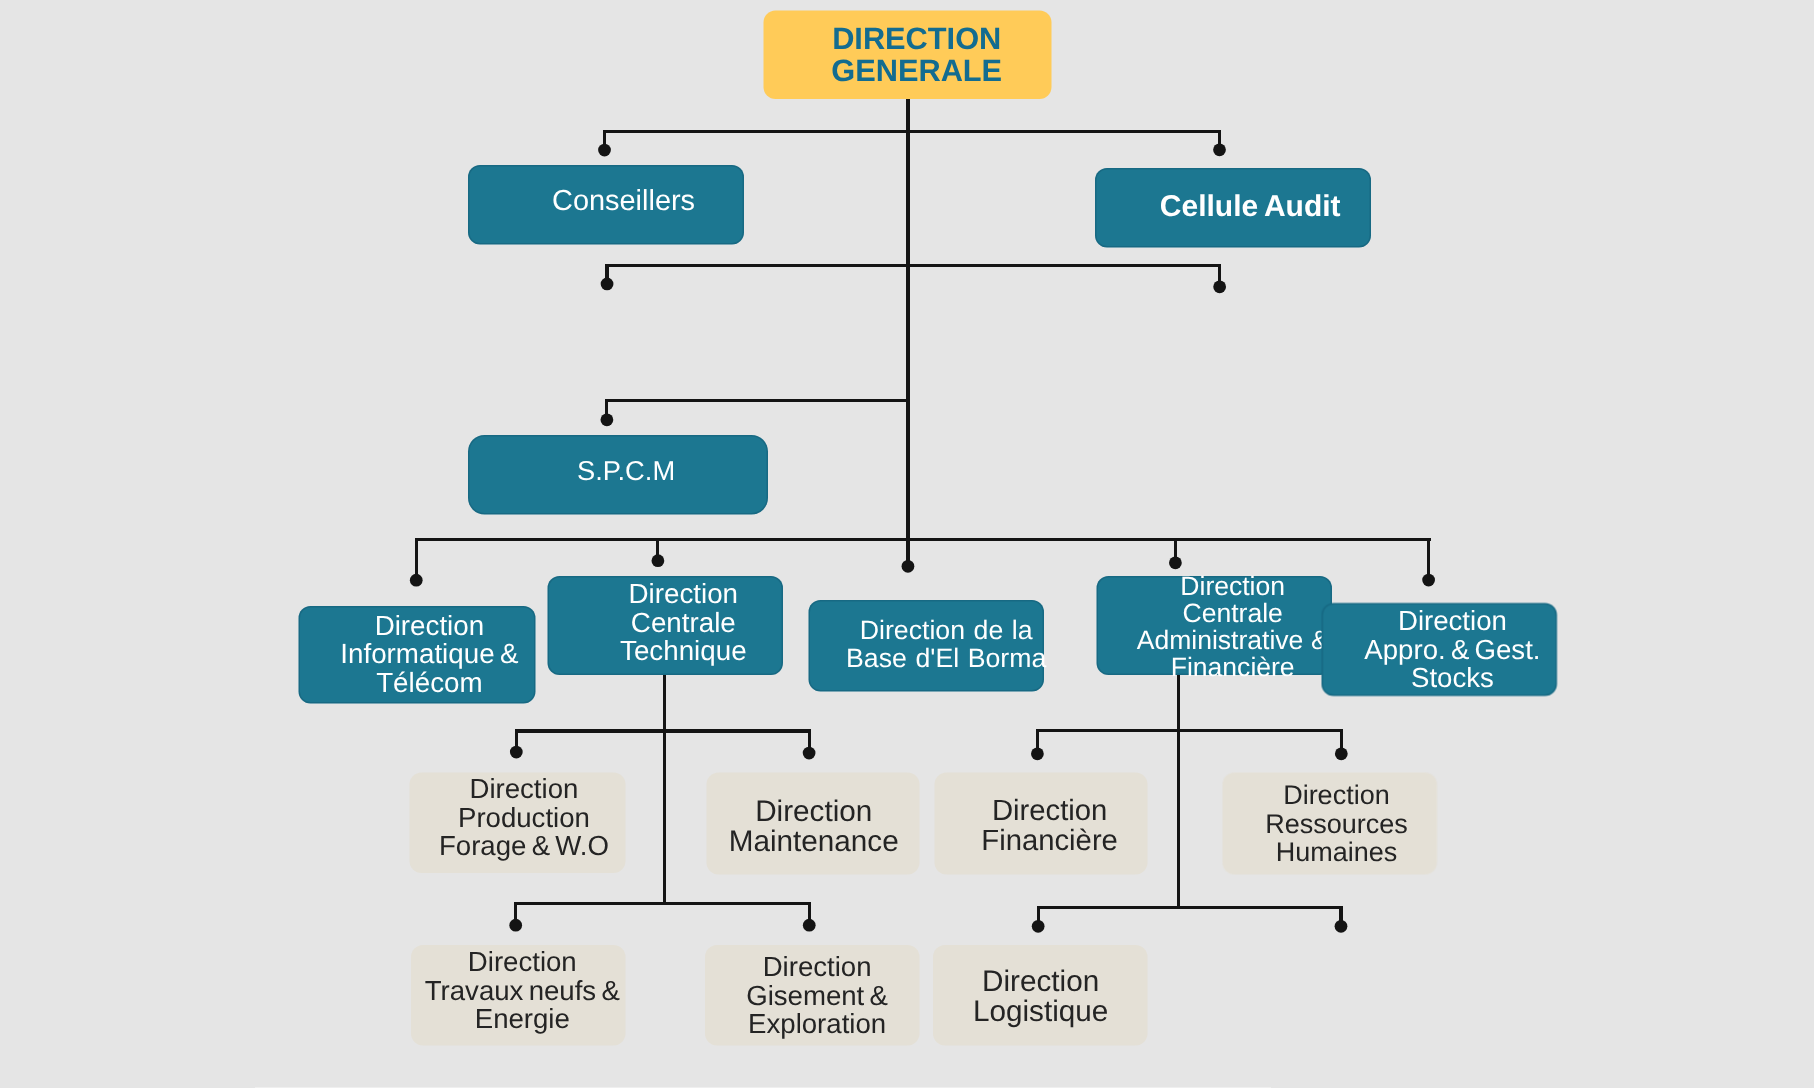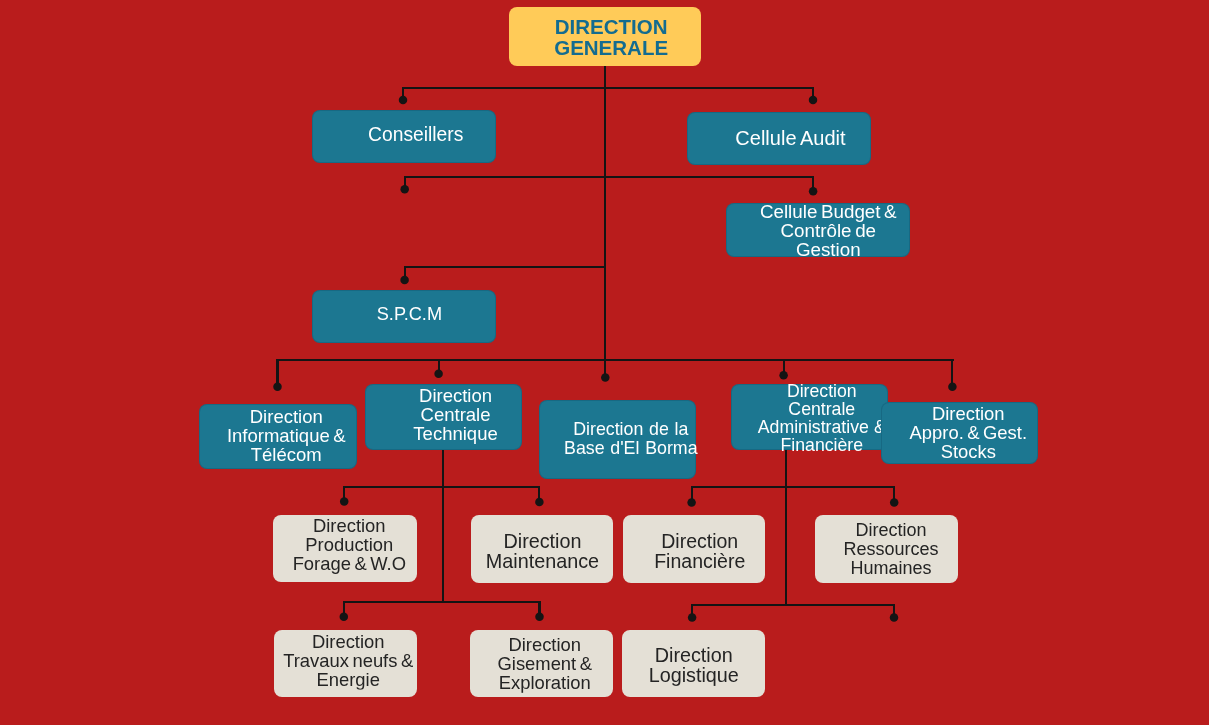--- a/index.html
+++ b/index.html
@@ -9,21 +9,21 @@
   .node{position:absolute;box-sizing:border-box;display:flex;align-items:center;justify-content:center;text-align:center;border-radius:8px;}
   .node .lbl{display:block;width:100%;white-space:pre-line;-webkit-font-smoothing:antialiased;will-change:transform;}
   .n-root{background:#FFCB58;color:#136C90;font-weight:bold;}
   .n-teal{background:#1C7791;color:#FFFFFF;box-shadow:inset 0 0 0 1px rgba(0,40,60,0.16);padding-left:22px;}
   .n-beige{background:#E4E0D6;color:#242424;}
   svg#wires{position:absolute;left:0;top:0;width:1209px;height:725px;}
 </style>
 </head>
 <body>
 
-<div id="stage" style="background: #b91c1c;">
+<div id="stage" style="background: #e5e5e5;">
   <svg id="wires" viewBox="0 0 1209 725">
       <line x1="401.95" y1="87.6" x2="814.05" y2="87.6" stroke="#141414" stroke-width="2.1" shape-rendering="crispEdges"></line>
       <line x1="403.65" y1="176.8" x2="814.15" y2="176.8" stroke="#141414" stroke-width="2.1" shape-rendering="crispEdges"></line>
       <line x1="403.55" y1="266.9" x2="606.3499999999999" y2="266.9" stroke="#141414" stroke-width="2.1" shape-rendering="crispEdges"></line>
       <line x1="276.45" y1="359.8" x2="954.05" y2="359.8" stroke="#141414" stroke-width="2.1" shape-rendering="crispEdges"></line>
       <line x1="343.15" y1="487.3" x2="540.4499999999999" y2="487.3" stroke="#141414" stroke-width="2.1" shape-rendering="crispEdges"></line>
       <line x1="690.5500000000001" y1="486.9" x2="895.25" y2="486.9" stroke="#141414" stroke-width="2.1" shape-rendering="crispEdges"></line>
       <line x1="342.75" y1="602.2" x2="540.55" y2="602.2" stroke="#141414" stroke-width="2.1" shape-rendering="crispEdges"></line>
       <line x1="691.0500000000001" y1="604.8" x2="895.05" y2="604.8" stroke="#141414" stroke-width="2.1" shape-rendering="crispEdges"></line>
       <line x1="605.3" y1="66" x2="605.3" y2="377.5" stroke="#141414" stroke-width="2.1" shape-rendering="crispEdges"></line>
@@ -66,41 +66,37 @@
       <circle cx="692.1" cy="617.5" r="4.25" fill="#141414"></circle>
       <circle cx="894" cy="617.5" r="4.25" fill="#141414"></circle>
     </svg>
 <div class="node n-root" style="left: 508.7px; top: 6.5px; width: 192.3px; height: 59.5px; font-size: 20.5px; line-height: 21px; word-spacing: -1.6px; background: rgb(255, 203, 88); color: rgb(19, 108, 144);">
       <span class="lbl" style="transform: translate(6px, 0.7px);">DIRECTION
 GENERALE</span>
     </div>
     <div class="node n-teal" style="left: 312.4px; top: 110.4px; width: 184px; height: 52.2px; font-size: 19.3px; line-height: 19px; word-spacing: -1.6px; background: rgb(28, 119, 145); color: rgb(255, 255, 255);">
       <span class="lbl" style="transform: translate(0.7px, -2px);">Conseillers</span>
     </div>
-    <div class="node n-teal" style="left: 687px; top: 112px; width: 183.5px; height: 53px; font-size: 20px; line-height: 19px; word-spacing: -1px; background: rgb(28, 119, 145); color: rgb(255, 255, 255);">
+    <div class="node n-teal" style="left: 730px; top: 112px; width: 183.5px; height: 53px; font-size: 20px; line-height: 19px; word-spacing: -1px; background: rgb(28, 119, 145); color: rgb(255, 255, 255); font-weight: bold;">
       <span class="lbl" style="transform: translate(0.7px, 0px);">Cellule Audit</span>
     </div>
-    <div class="node n-teal" style="left: 726.2px; top: 203.3px; width: 183.4px; height: 53.8px; font-size: 18.8px; line-height: 18.8px; word-spacing: -1.6px; background: rgb(28, 119, 145); color: rgb(255, 255, 255);">
-      <span class="lbl" style="transform: translate(-0.4px, 0.9px);">Cellule Budget &amp;
-Contrôle de Gestion</span>
-    </div>
-    <div class="node n-teal" style="left: 312.4px; top: 290px; width: 184px; height: 53px; font-size: 18.2px; line-height: 19px; word-spacing: -1.6px; background: rgb(28, 119, 145); color: rgb(255, 255, 255);">
+    <div class="node n-teal" style="left: 312.4px; top: 290px; width: 200px; height: 53px; font-size: 18.2px; line-height: 19px; word-spacing: -1.6px; background: rgb(28, 119, 145); color: rgb(255, 255, 255); border-radius: 11px;">
       <span class="lbl" style="transform: translate(-5.6px, -2px);">S.P.C.M</span>
     </div>
     <div class="node n-teal" style="left: 199.4px; top: 403.9px; width: 157.5px; height: 64.8px; font-size: 18.5px; line-height: 19px; word-spacing: -1.6px; background: rgb(28, 119, 145); color: rgb(255, 255, 255);">
       <span class="lbl" style="transform: translate(-2.5px, -0.7px);">Direction
 Informatique &amp;
 Télécom</span>
     </div>
     <div class="node n-teal" style="left: 365.1px; top: 383.7px; width: 156.9px; height: 66.3px; font-size: 18.5px; line-height: 18.8px; word-spacing: -1.6px; background: rgb(28, 119, 145); color: rgb(255, 255, 255);">
       <span class="lbl" style="transform: translate(1.1px, -1.9px);">Direction
 Centrale
 Technique</span>
     </div>
-    <div class="node n-teal" style="left: 538.9px; top: 400.1px; width: 157.4px; height: 79px; font-size: 17.8px; line-height: 19px; word-spacing: 0.8px; background: rgb(28, 119, 145); color: rgb(255, 255, 255);">
+    <div class="node n-teal" style="left: 538.9px; top: 400.1px; width: 157.4px; height: 61px; font-size: 17.8px; line-height: 19px; word-spacing: 0.8px; background: rgb(28, 119, 145); color: rgb(255, 255, 255);">
       <span class="lbl" style="transform: translate(2.1px, -1.3px);">Direction de la
 Base d'El Borma</span>
     </div>
     <div class="node n-teal" style="left: 731px; top: 383.6px; width: 157.2px; height: 66.5px; font-size: 17.7px; line-height: 18px; word-spacing: 0.2px; background: rgb(28, 119, 145); color: rgb(255, 255, 255);">
       <span class="lbl" style="transform: translate(1.2px, 0.8px);">Direction Centrale
 Administrative &amp;
 Financière</span>
     </div>
     <div class="node n-teal" style="left: 881px; top: 401.8px; width: 157.2px; height: 62.7px; font-size: 18.4px; line-height: 18.85px; word-spacing: -1.6px; background: rgb(28, 119, 145); color: rgb(255, 255, 255);">
       <span class="lbl" style="transform: translate(-2.3px, 0.3px);">Direction

